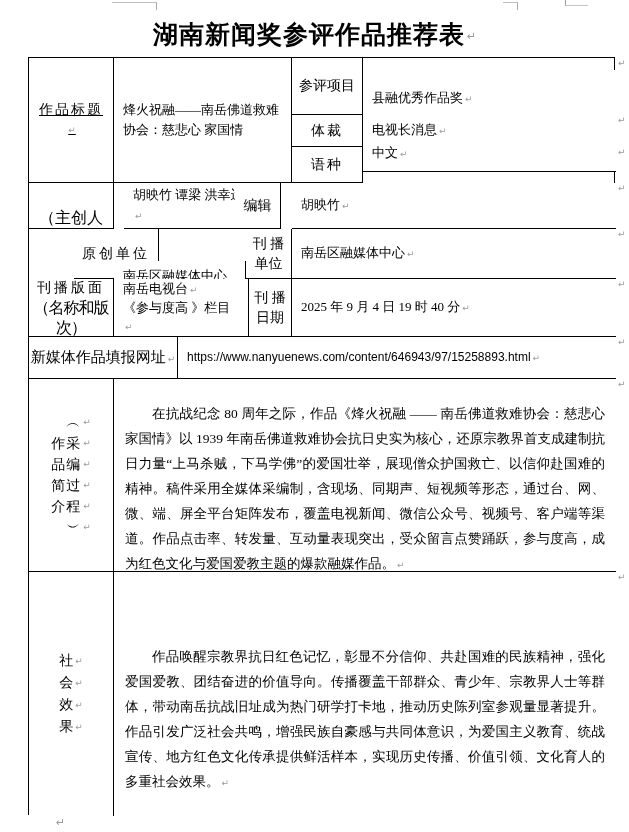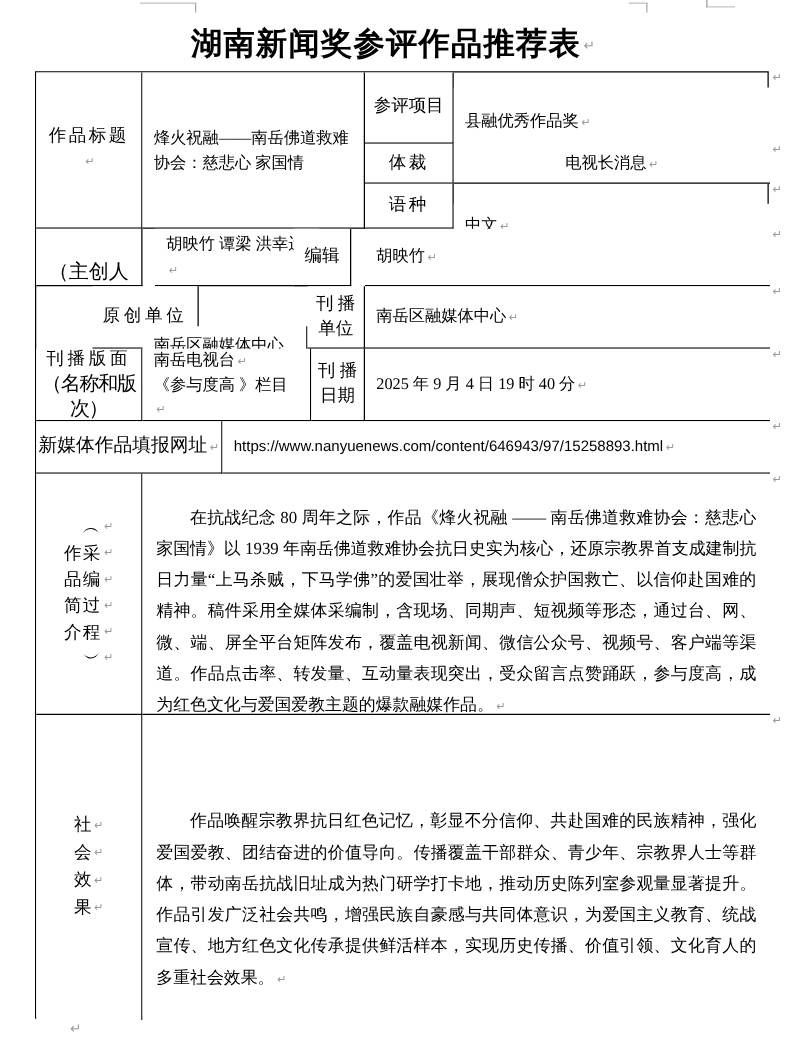--- a/index.html
+++ b/index.html
@@ -47,43 +47,43 @@
 <div class="page">
 
   <div class="cropmark cm1"></div>
   <div class="cropmark cm2"></div>
   <div class="cropmark cm3"></div>
 
   <div class="doc-title"><span>湖南新闻奖参评作品推荐表</span><span class="pmark title-pmark">↵</span></div>
 
   <div class="tbl">
 
-    <div class="cell lab ls2" style="left:0;top:0;width:85px;height:125px;">
+    <div class="cell lab ls2" style="left:0;top:0;width:85px;height:125px;text-decoration:underline;">
       <span>作品标题</span>
         <span class="pmark">↵</span>
     </div>
     <div class="cell val" style="left:85px;top:0;width:178px;height:125px;">
       <span>烽火祝融——南岳佛道救难协会：慈悲心 家国情</span>
     </div>
     <div class="cell lab" style="left:263px;top:0;width:71px;height:57px;">
       <span>参评项目</span>
     </div>
     <div class="cell val last-col" style="left:334px;top:12px;width:253px;height:57px;">
       <span><span>县融优秀作品奖</span><span class="pmark">↵</span></span>
     </div>
     <div class="cell lab ls2" style="left:263px;top:57px;width:71px;height:32px;">
       <span>体裁</span>
     </div>
-    <div class="cell val last-col" style="left:334px;top:57px;width:253px;height:32px;align-items:center;">
+    <div class="cell val last-col" style="left:334px;top:57px;width:253px;height:32px;">
       <span><span>电视长消息</span><span class="pmark">↵</span></span>
     </div>
     <div class="cell lab ls2" style="left:263px;top:89px;width:71px;height:36px;">
       <span>语种</span>
     </div>
-    <div class="cell val last-col" style="left:334px;top:105px;width:253px;height:36px;">
+    <div class="cell val last-col" style="left:334px;top:78px;width:253px;height:36px;">
       <span><span>中文</span><span class="pmark">↵</span></span>
     </div>
 
     <div class="cell lab" style="left:0;top:125px;width:85px;height:46px;gap:24px;">
       <span class="pre">作　者</span>
       <span class="sub">（主创人员）</span>
     </div>
     <div class="cell val" style="left:95px;top:125px;width:132px;height:46px;">
       <span><span>胡映竹 谭梁 洪幸运</span><span class="pmark">↵</span></span>
     </div>

